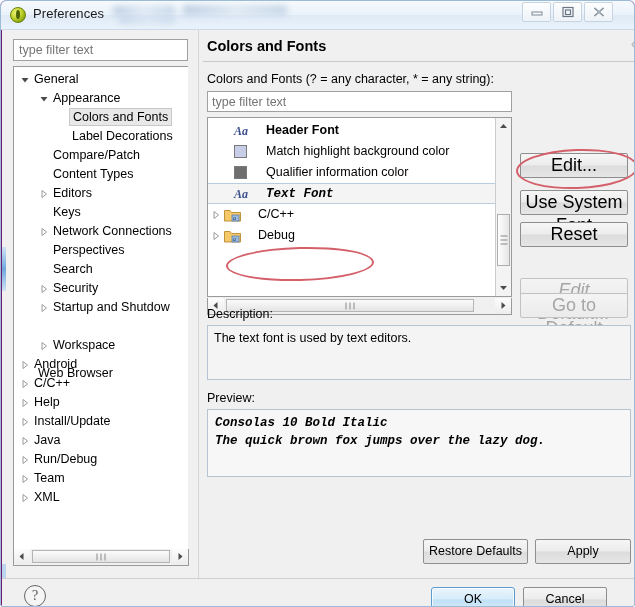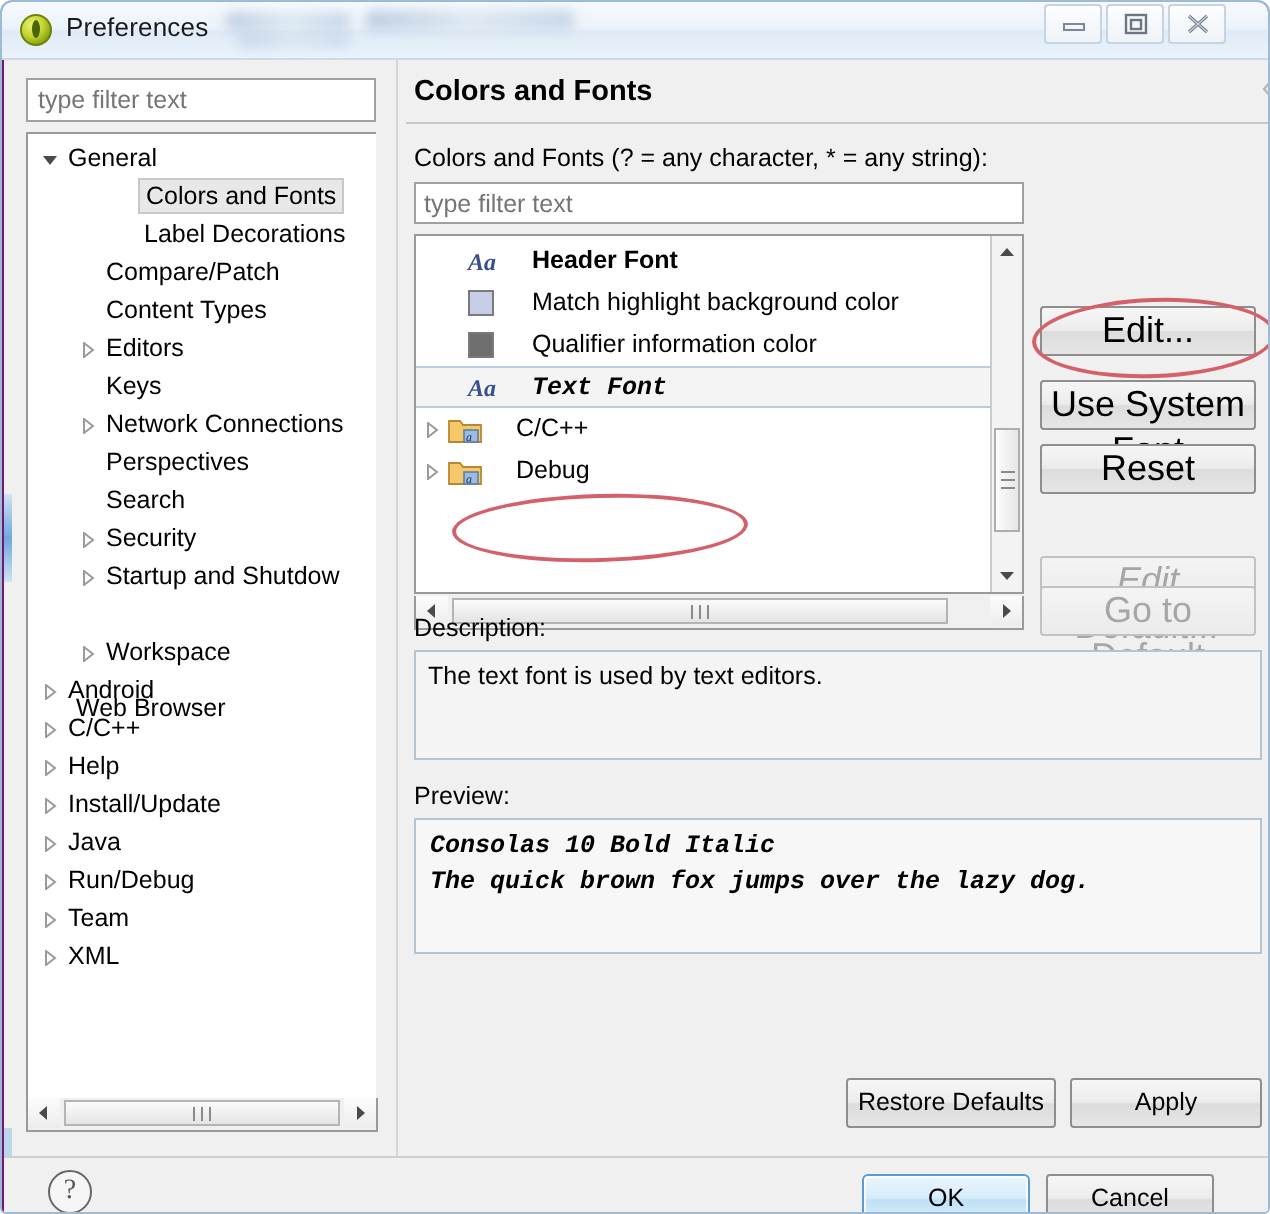--- a/index.html
+++ b/index.html
@@ -261,20 +261,28 @@
 
     <div id="tree-panel">
       <div id="tree-list">
           <div class="tnode">
             <span class="arrow" style="left: 6px;">
               <svg width="8" height="8" viewBox="0 0 8 8">
                 <path d="M0.5 2 L7.5 2 L4 6.5 Z" fill="#4a4a4a"></path>
               </svg>
             </span>
             <span class="tlabel" style="left: 20px;">General</span>
+          </div>
+          <div class="tnode">
+            <span class="arrow" style="left: 25px;">
+              <svg width="8" height="8" viewBox="0 0 8 8">
+                <path d="M0.5 2 L7.5 2 L4 6.5 Z" fill="#4a4a4a"></path>
+              </svg>
+            </span>
+            <span class="tlabel" style="left: 39px;">Appearance</span>
           </div>
           <div class="tnode sel">
             <span class="tlabel" style="left: 58px;">Colors and Fonts</span>
           </div>
           <div class="tnode">
             <span class="tlabel" style="left: 58px;">Label Decorations</span>
           </div>
           <div class="tnode">
             <span class="tlabel" style="left: 39px;">Compare/Patch</span>
           </div>

